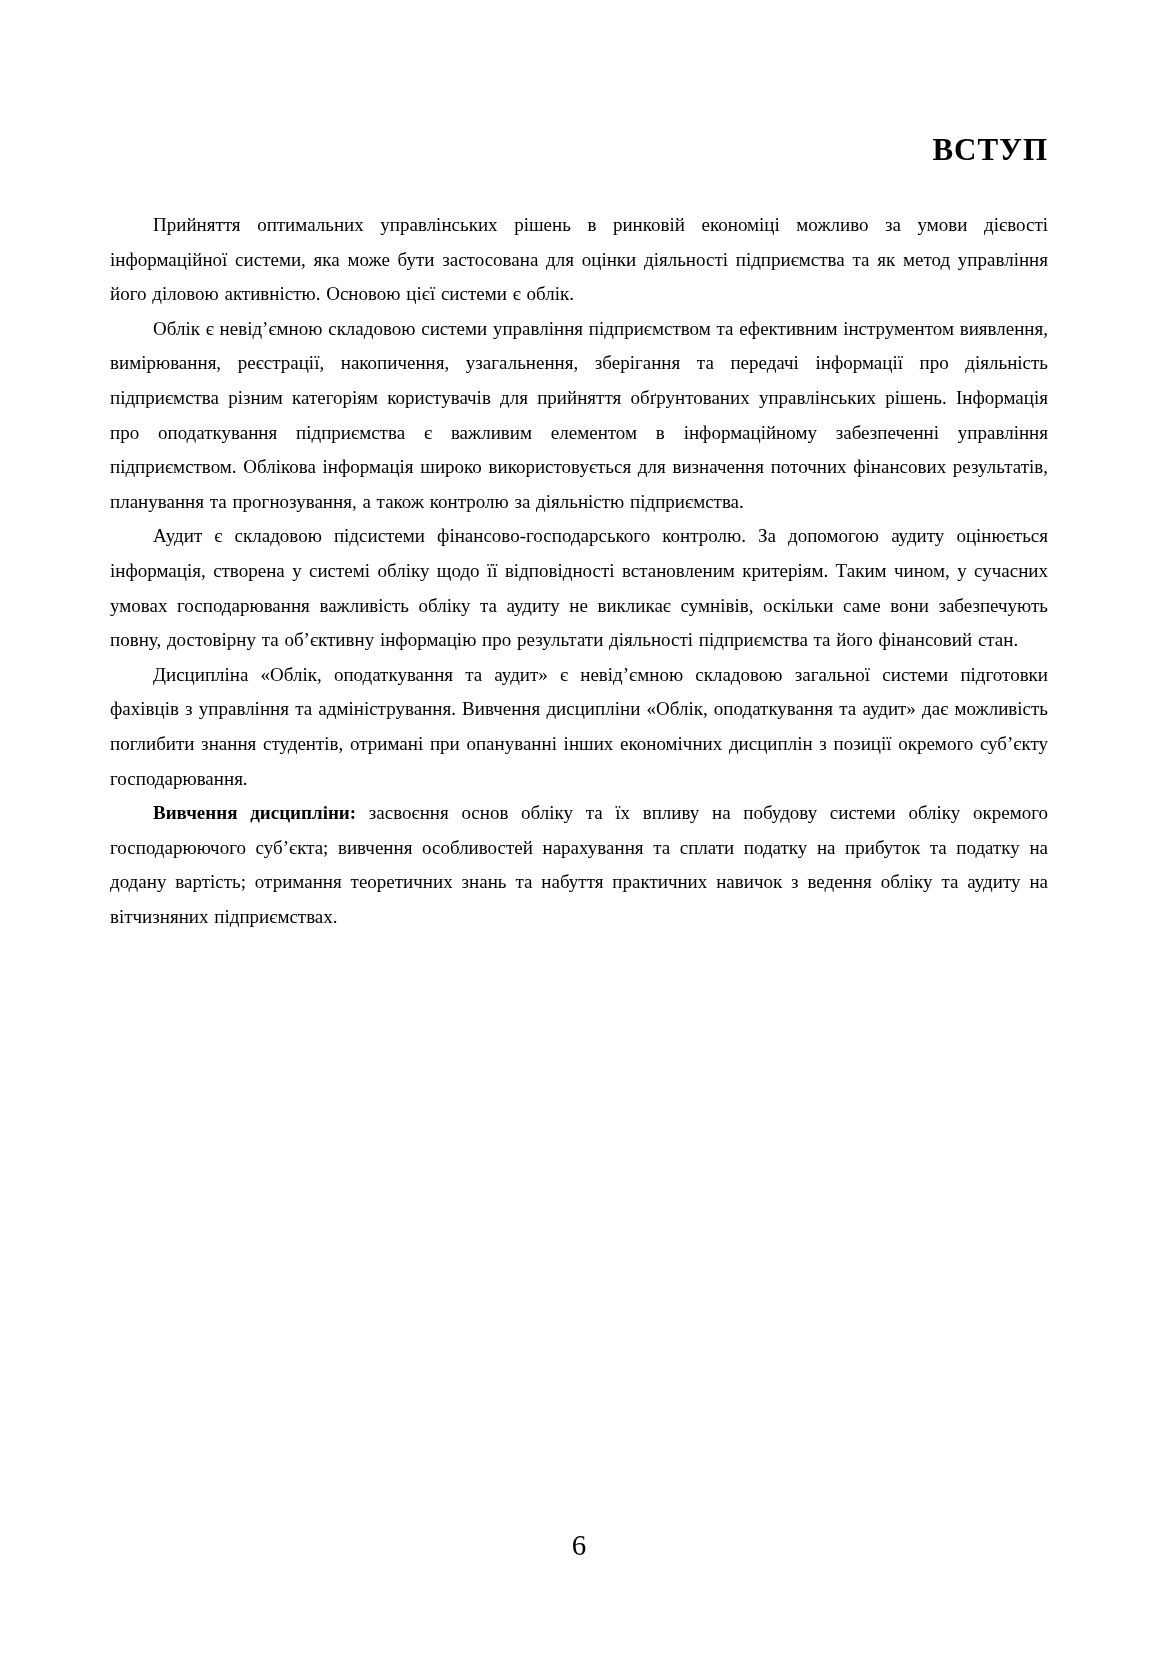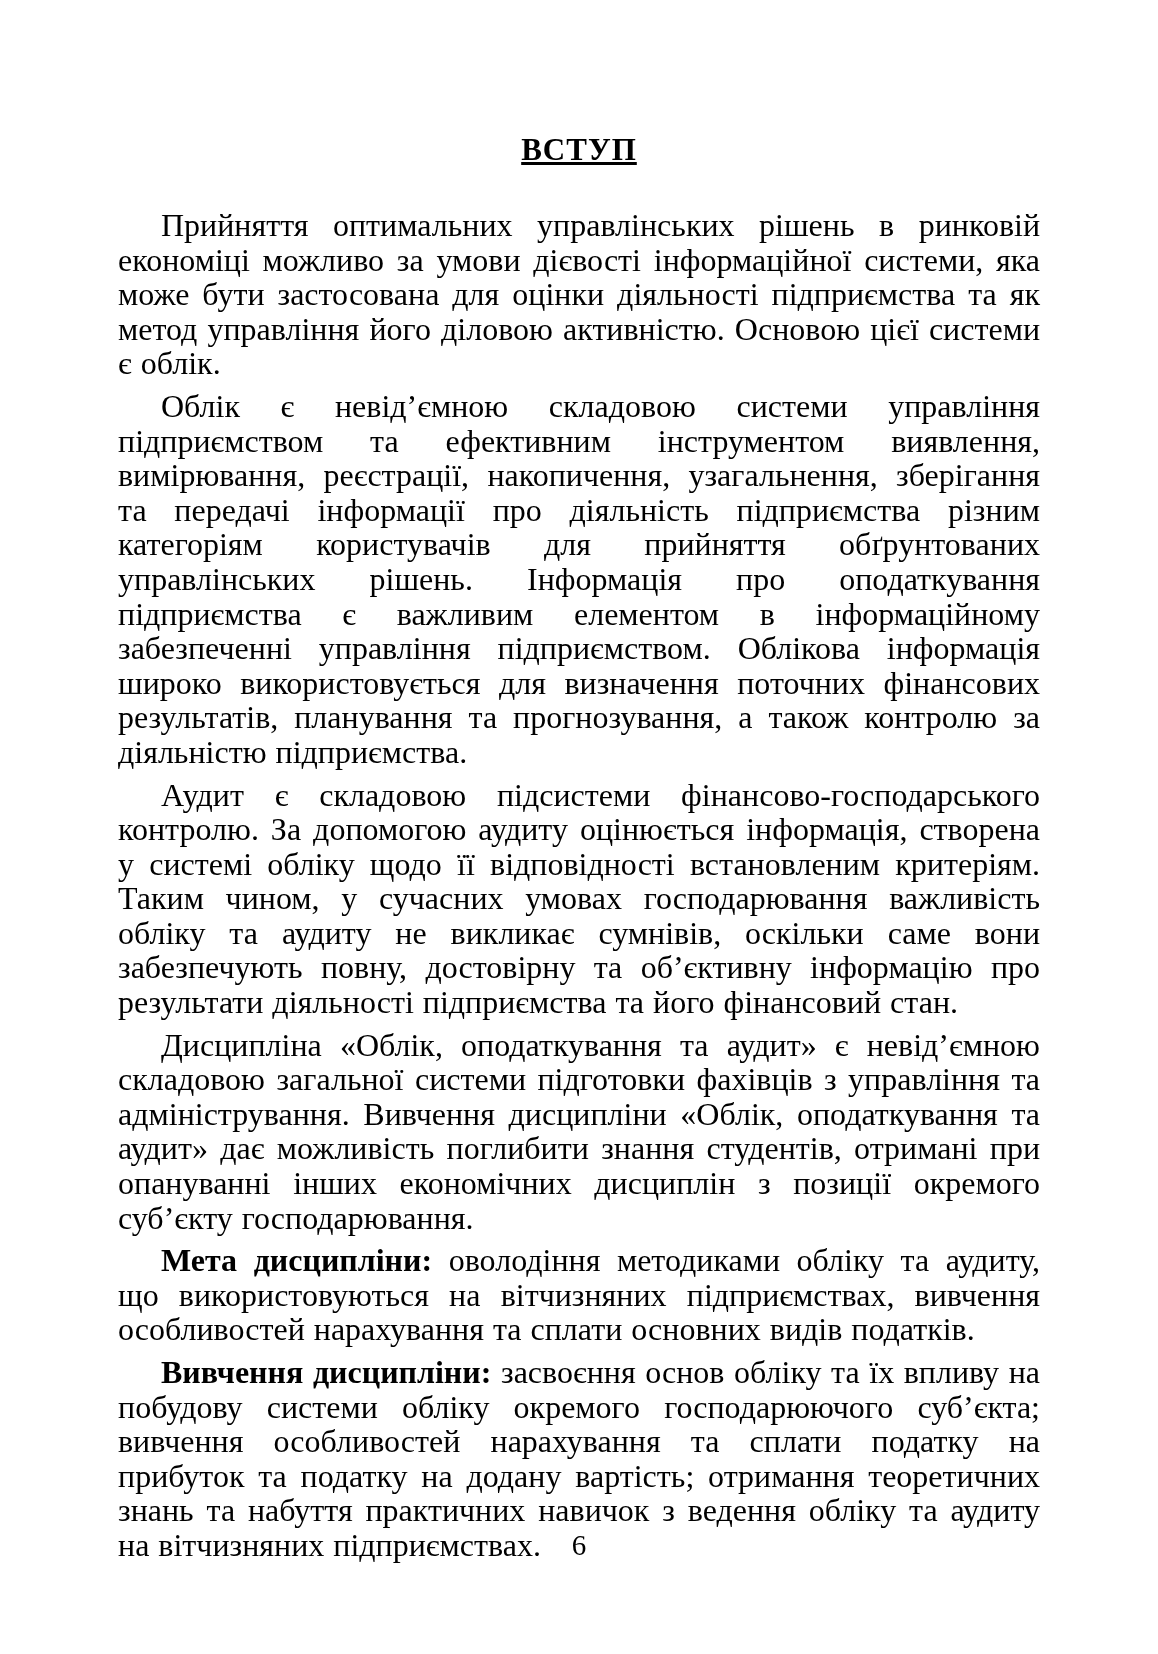--- a/index.html
+++ b/index.html
@@ -17,27 +17,26 @@
     font-family: "Liberation Serif", "DejaVu Serif", serif;
     box-sizing: border-box;
     padding: 131px 110px 0 110px;
     overflow: hidden;
   }
   .doc-title {
     margin: 0 0 40px 0;
     font-size: 31px;
     font-weight: bold;
     line-height: 37px;
-    text-align: center;
+    text-align: right;
     letter-spacing: 1px;
-    text-decoration: underline;
   }
   .doc-body p {
-    margin: 8px;
-    font-size: 32px;
+    margin: 0;
+    font-size: 19px;
     line-height: 34.6px;
     text-align: justify;
     text-indent: 43px;
     word-spacing: 1px;
   }
   .doc-body p strong {
     font-weight: bold;
   }
   .page-number {
     position: absolute;
@@ -53,18 +52,17 @@
 <body>
 
 <div class="page">
   <h1 class="doc-title">ВСТУП</h1>
 
   <main class="doc-body" id="paragraphs">
       <p><span>Прийняття оптимальних управлінських рішень в ринковій економіці можливо за умови дієвості інформаційної системи, яка може бути застосована для оцінки діяльності підприємства та як метод управління його діловою активністю. Основою цієї системи є облік.</span></p>
       <p><span>Облік є невід’ємною складовою системи управління підприємством та ефективним інструментом виявлення, вимірювання, реєстрації, накопичення, узагальнення, зберігання та передачі інформації про діяльність підприємства різним категоріям користувачів для прийняття обґрунтованих управлінських рішень. Інформація про оподаткування підприємства є важливим елементом в інформаційному забезпеченні управління підприємством. Облікова інформація широко використовується для визначення поточних фінансових результатів, планування та прогнозування, а також контролю за діяльністю підприємства.</span></p>
       <p><span>Аудит є складовою підсистеми фінансово-господарського контролю. За допомогою аудиту оцінюється інформація, створена у системі обліку щодо її відповідності встановленим критеріям. Таким чином, у сучасних умовах господарювання важливість обліку та аудиту не викликає сумнівів, оскільки саме вони забезпечують повну, достовірну та об’єктивну інформацію про результати діяльності підприємства та його фінансовий стан.</span></p>
       <p><span>Дисципліна «Облік, оподаткування та аудит» є невід’ємною складовою загальної системи підготовки фахівців з управління та адміністрування. Вивчення дисципліни «Облік, оподаткування та аудит» дає можливість поглибити знання студентів, отримані при опануванні інших економічних дисциплін з позиції окремого суб’єкту господарювання.</span></p>
-      <p><strong>Мета дисципліни:</strong><span> оволодіння методиками обліку та аудиту, що використовуються на вітчизняних підприємствах, вивчення особливостей нарахування та сплати основних видів податків.</span></p>
       <p><strong>Вивчення дисципліни:</strong><span> засвоєння основ обліку та їх впливу на побудову системи обліку окремого господарюючого суб’єкта; вивчення особливостей нарахування та сплати податку на прибуток та податку на додану вартість; отримання теоретичних знань та набуття практичних навичок з ведення обліку та аудиту на вітчизняних підприємствах.</span></p>
     </main>
 
   <div class="page-number">6</div>
 </div>
 
 </body></html>

